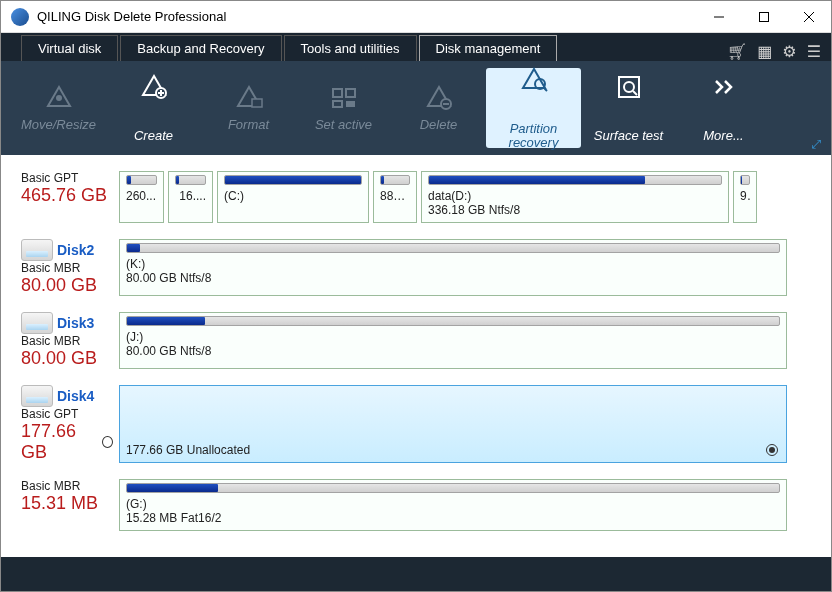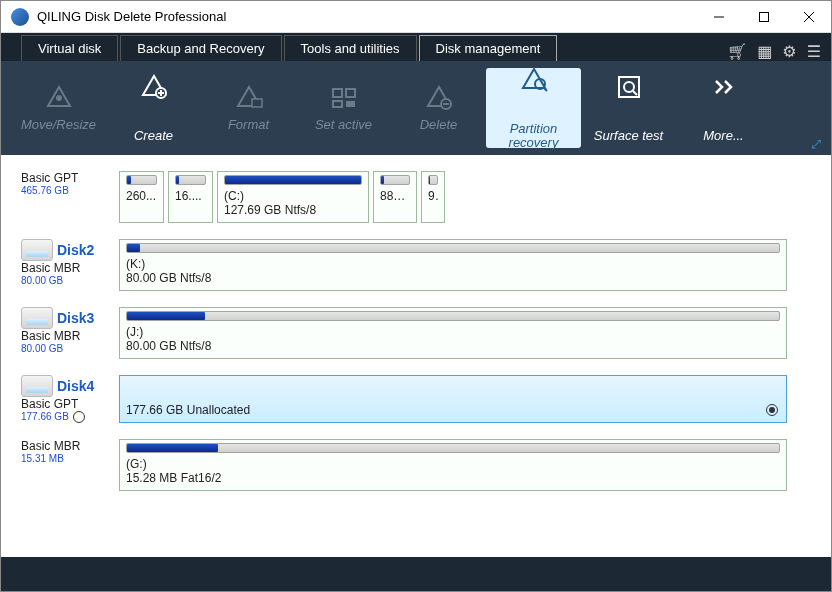--- a/index.html
+++ b/index.html
@@ -21,21 +21,21 @@
 .tool-btn .tlabel { font-size: 13px; text-align: center; line-height: 1.1; font-style: italic; }
 .corner-glyph { position: absolute; right: 10px; bottom: 4px; color: #3498db; font-size: 12px; }
 .content { height: 402px; overflow-y: auto; background: #fff; padding: 16px 18px 16px 20px; }
 .disk-row { display: flex; margin-bottom: 16px; gap: 6px; }
 .disk-label { width: 92px; flex-shrink: 0; }
 .disk-label .dicon { width: 32px; height: 22px; background: linear-gradient(#f5f5f5,#d5d5d5); border: 1px solid #bbb; border-radius: 3px; display: inline-block; position: relative; }
 .disk-label .dicon::after { content:""; position:absolute; left:4px; right:4px; bottom:3px; height:6px; background:linear-gradient(#daf0ff,#aad4f0); border-radius:1px;}
 .disk-name { color: #1a5dc4; font-weight: bold; font-size: 14px; }
 .disk-name-row { display: flex; align-items: center; gap: 4px; }
 .disk-type { color: #222; font-size: 12px; }
-.disk-size { color: #1d4ed8; font-size: 10px; }
+.disk-size { color: #b91c1c; font-size: 18px; }
 .disk-size-row { display:flex; align-items:center; gap:4px;}
 .parts { flex: 1; display: flex; gap: 4px; min-width: 0; }
 .part { border: 1px solid #9bbb9b; background: #fafffc; padding: 3px 6px; display: flex; flex-direction: column; overflow: hidden; min-width: 0; }
 .part-bar { height: 10px; background: linear-gradient(#e5e5e5,#d0d0d0); border: 1px solid #a3a3a3; border-radius: 2px; position: relative; margin-bottom: 4px; }
 .part-fill { height: 100%; background: linear-gradient(#2050c0,#0a2a8c); border-radius: 1px; }
 .part-label { font-size: 12px; color: #222; white-space: nowrap; overflow: hidden; text-overflow: ellipsis; line-height: 1.2; }
 .part-info { font-size: 12px; color: #222; white-space: nowrap; overflow: hidden; text-overflow: ellipsis; line-height: 1.3;}
 .part.selected { border-color: #4aa3df; background: linear-gradient(#e6f6ff,#c9edff); }
 .part.unalloc { justify-content: flex-end; }
 .radio-empty { width:12px; height:12px; border:1px solid #333; border-radius:50%; display:inline-block; }
@@ -176,38 +176,44 @@
           <span class="disk-size">465.76 GB</span>
         </div>
       </div>
       <div class="parts">
         <div class="part" style="width: 45px; position: relative;">
           <div class="part-bar">
             <div class="part-fill" style="width: 14%;"></div>
           </div>
           <div class="part-info">260...</div>
         </div>
-        <div class="part" style="width: 45px; position: relative;">
+        <div class="part" style="width: 45px; position: relative; text-align: right;">
           <div class="part-bar">
             <div class="part-fill" style="width: 10%;"></div>
           </div>
           <div class="part-info">16....</div>
         </div>
         <div class="part" style="width: 152px; position: relative;">
           <div class="part-bar">
             <div class="part-fill" style="width: 100%;"></div>
           </div>
           <div class="part-label">(C:)</div>
-          <div class="part-info">127.69 GB Ntfs/8</div>
         </div>
         <div class="part" style="width: 44px; position: relative;">
           <div class="part-bar">
             <div class="part-fill" style="width: 10%;"></div>
           </div>
           <div class="part-info">882...</div>
+        </div>
+        <div class="part" style="width: 308px; position: relative;">
+          <div class="part-bar">
+            <div class="part-fill" style="width: 74%;"></div>
+          </div>
+          <div class="part-label">data(D:)</div>
+          <div class="part-info">336.18 GB Ntfs/8</div>
         </div>
         <div class="part" style="width: 24px; position: relative;">
           <div class="part-bar">
             <div class="part-fill" style="width: 10%;"></div>
           </div>
           <div class="part-info">995...</div>
         </div>
       </div>
     </div>
     <div class="disk-row">

